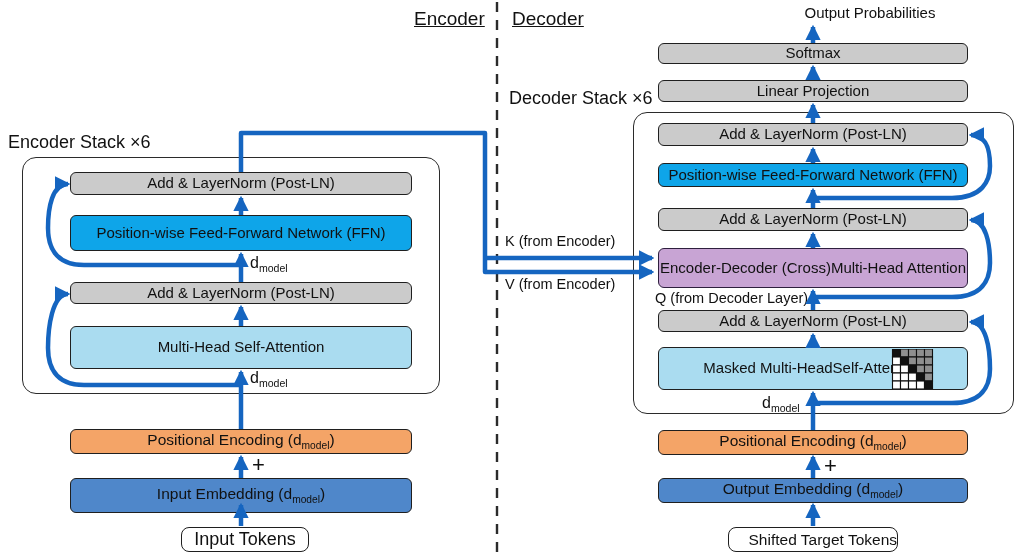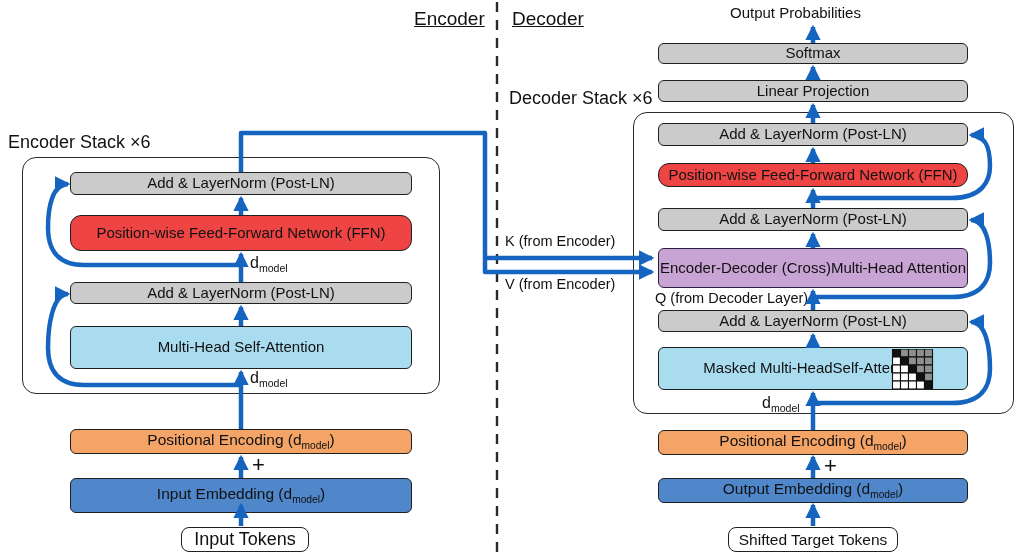--- a/index.html
+++ b/index.html
@@ -3,21 +3,21 @@
 <meta charset="utf-8">
 <style>
   html,body{margin:0;padding:0;background:#ffffff;}
   #page{position:relative;width:1024px;height:559px;background:#ffffff;overflow:hidden;
         font-family:"Liberation Sans","DejaVu Sans",sans-serif;color:#111;}
   .box{position:absolute;display:flex;align-items:center;justify-content:center;
        box-sizing:border-box;border:1.5px solid #1f1f1f;border-radius:6px;
        font-size:15px;line-height:1.12;text-align:center;color:#111;}
   .box.twoline{flex-direction:row;font-size:15px;}
   .gray{background:#cbcbcb;}
-  .green{background:#ef4444;border-radius:11px;}
+  .green{background:#0ea5e9;}
   .lblue{background:#aadcf0;}
   .purple{background:#c8a4d4;border-color:#2e1f3e;}
   .orange{background:#f4a467;}
   .dblue{background:#4f87ca;}
   .white{background:#ffffff;border-width:1.7px;border-radius:8px;}
   .container{position:absolute;box-sizing:border-box;border:1.6px solid #2b2b2b;
              border-radius:14px;background:transparent;}
   .lbl{position:absolute;white-space:nowrap;color:#111;}
   .section-title{font-size:19px;text-decoration:underline;}
   .stack-title{font-size:18px;}
@@ -27,21 +27,21 @@
   svg.overlay{position:absolute;left:0;top:0;pointer-events:none;}
   .plus{font-size:22px;}
 </style>
 </head>
 <body>
 
 <div id="page">
 
   <div class="lbl section-title" style="left:414px;top:8px;">Encoder</div>
   <div class="lbl section-title" style="left:512px;top:8px;">Decoder</div>
-  <div class="lbl" style="left:730px;top:4px;width:200px;font-size:15px;">Output Probabilities</div>
+  <div class="lbl" style="left:770px;top:4px;width:200px;text-align:center;font-size:15px;">Output Probabilities</div>
 
   <div class="lbl stack-title" style="left:8px;top:132px;">Encoder Stack ×6</div>
   <div class="lbl stack-title" style="left:509px;top:88px;">Decoder Stack ×6</div>
 
   <div class="container" style="left:22px;top:157px;width:418px;height:237px;"></div>
   <div class="container" style="left:633px;top:112px;width:381px;height:302px;"></div>
 
   <div class="box gray" style="left:70px;top:172px;width:342px;height:23px;">
     <span>Add &amp; LayerNorm (Post-LN)</span>
   </div>
@@ -122,21 +122,21 @@
         <rect x="30" y="40" width="10" height="10" fill="#fff"></rect>
         <rect x="40" y="40" width="10" height="10" fill="#111"></rect>
     </g>
   </svg>
   <div class="box orange" style="left:658px;top:430px;width:310px;height:25px;font-size:15.5px;">
     <span><span>Positional Encoding (d</span><sub>model</sub><span>)</span></span>
   </div>
   <div class="box dblue" style="left:658px;top:478px;width:310px;height:25px;font-size:15.5px;">
     <span><span>Output Embedding (d</span><sub>model</sub><span>)</span></span>
   </div>
-  <div class="box white" style="left:728px;top:527px;width:170px;height:25px;font-size:15.5px;">
+  <div class="box white" style="left:728px;top:527px;width:170px;height:25px;font-size:15.5px;justify-content:flex-end;">
     <span>Shifted Target Tokens</span>
   </div>
   <div class="lbl plus" style="left:824px;top:453px;">+</div>
   <div class="lbl dlabel" style="left:762px;top:394px;"><span>d</span><sub>model</sub></div>
 
   <div class="lbl conn-lbl" style="left:505px;top:233px;">K (from Encoder)</div>
   <div class="lbl conn-lbl" style="left:505px;top:276px;">V (from Encoder)</div>
   <div class="lbl conn-lbl" style="left:655px;top:290px;width:152px;text-align:right;">Q (from Decoder Layer)</div>
 
   <svg class="overlay" width="1024" height="559" viewBox="0 0 1024 559">

